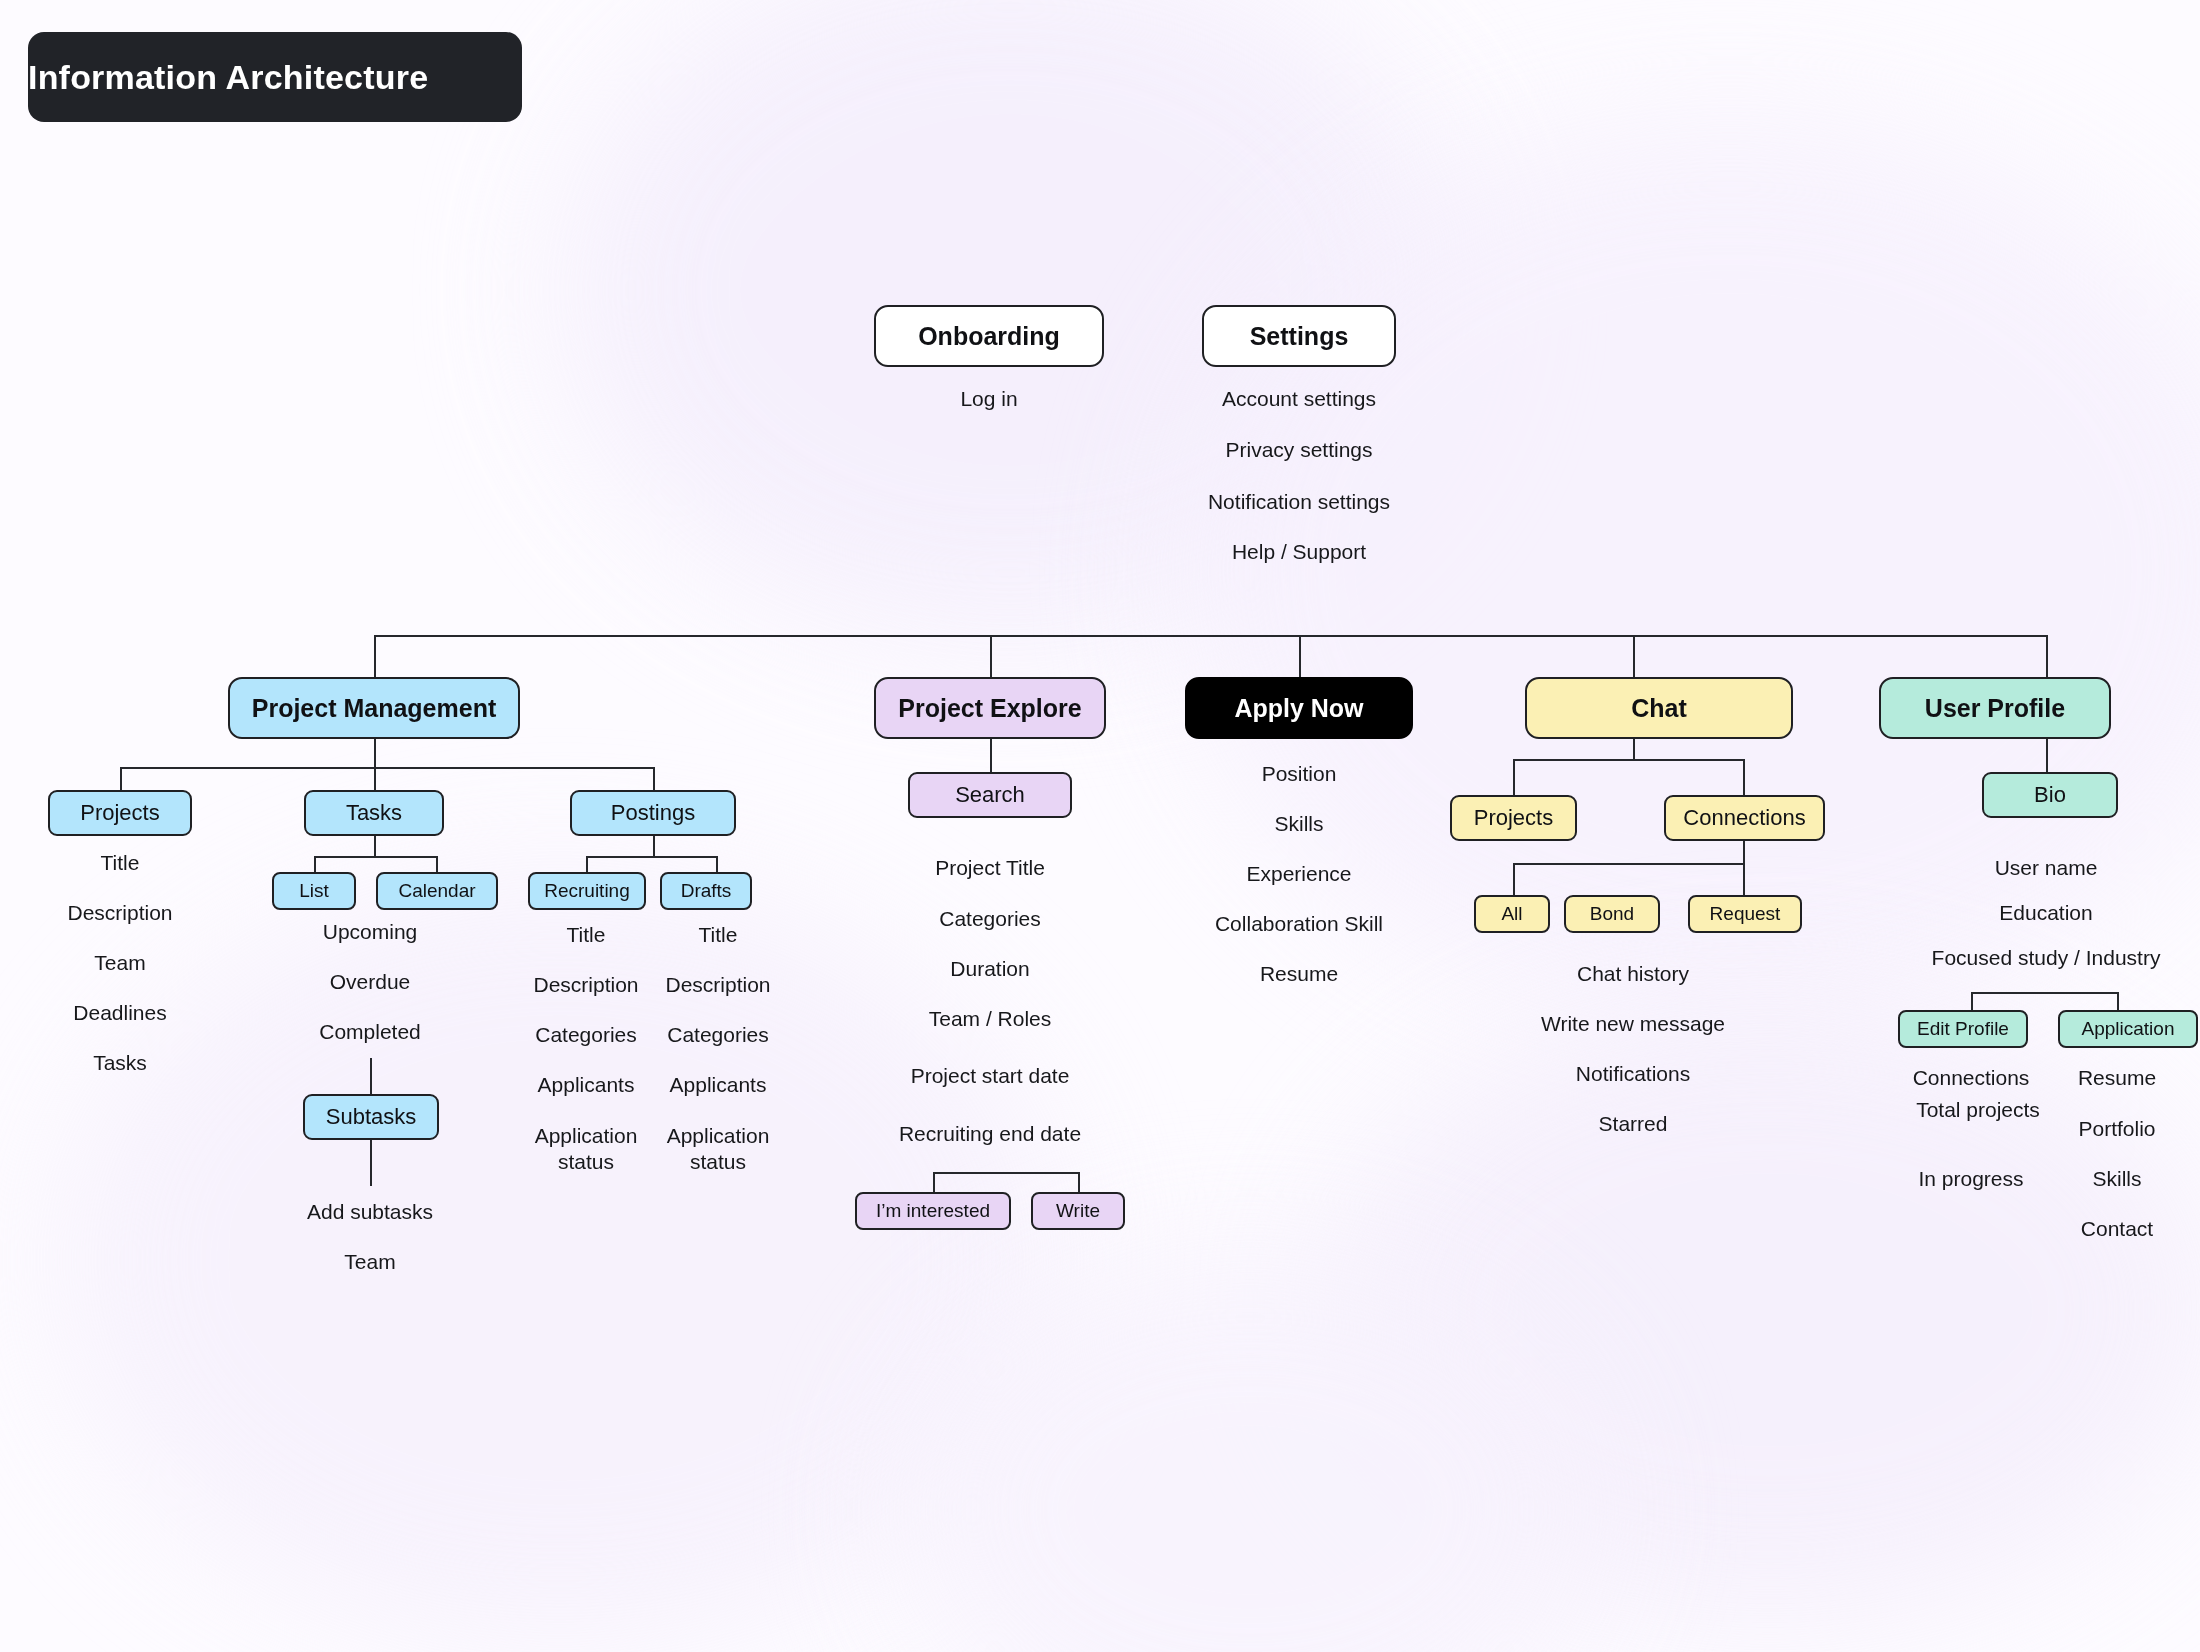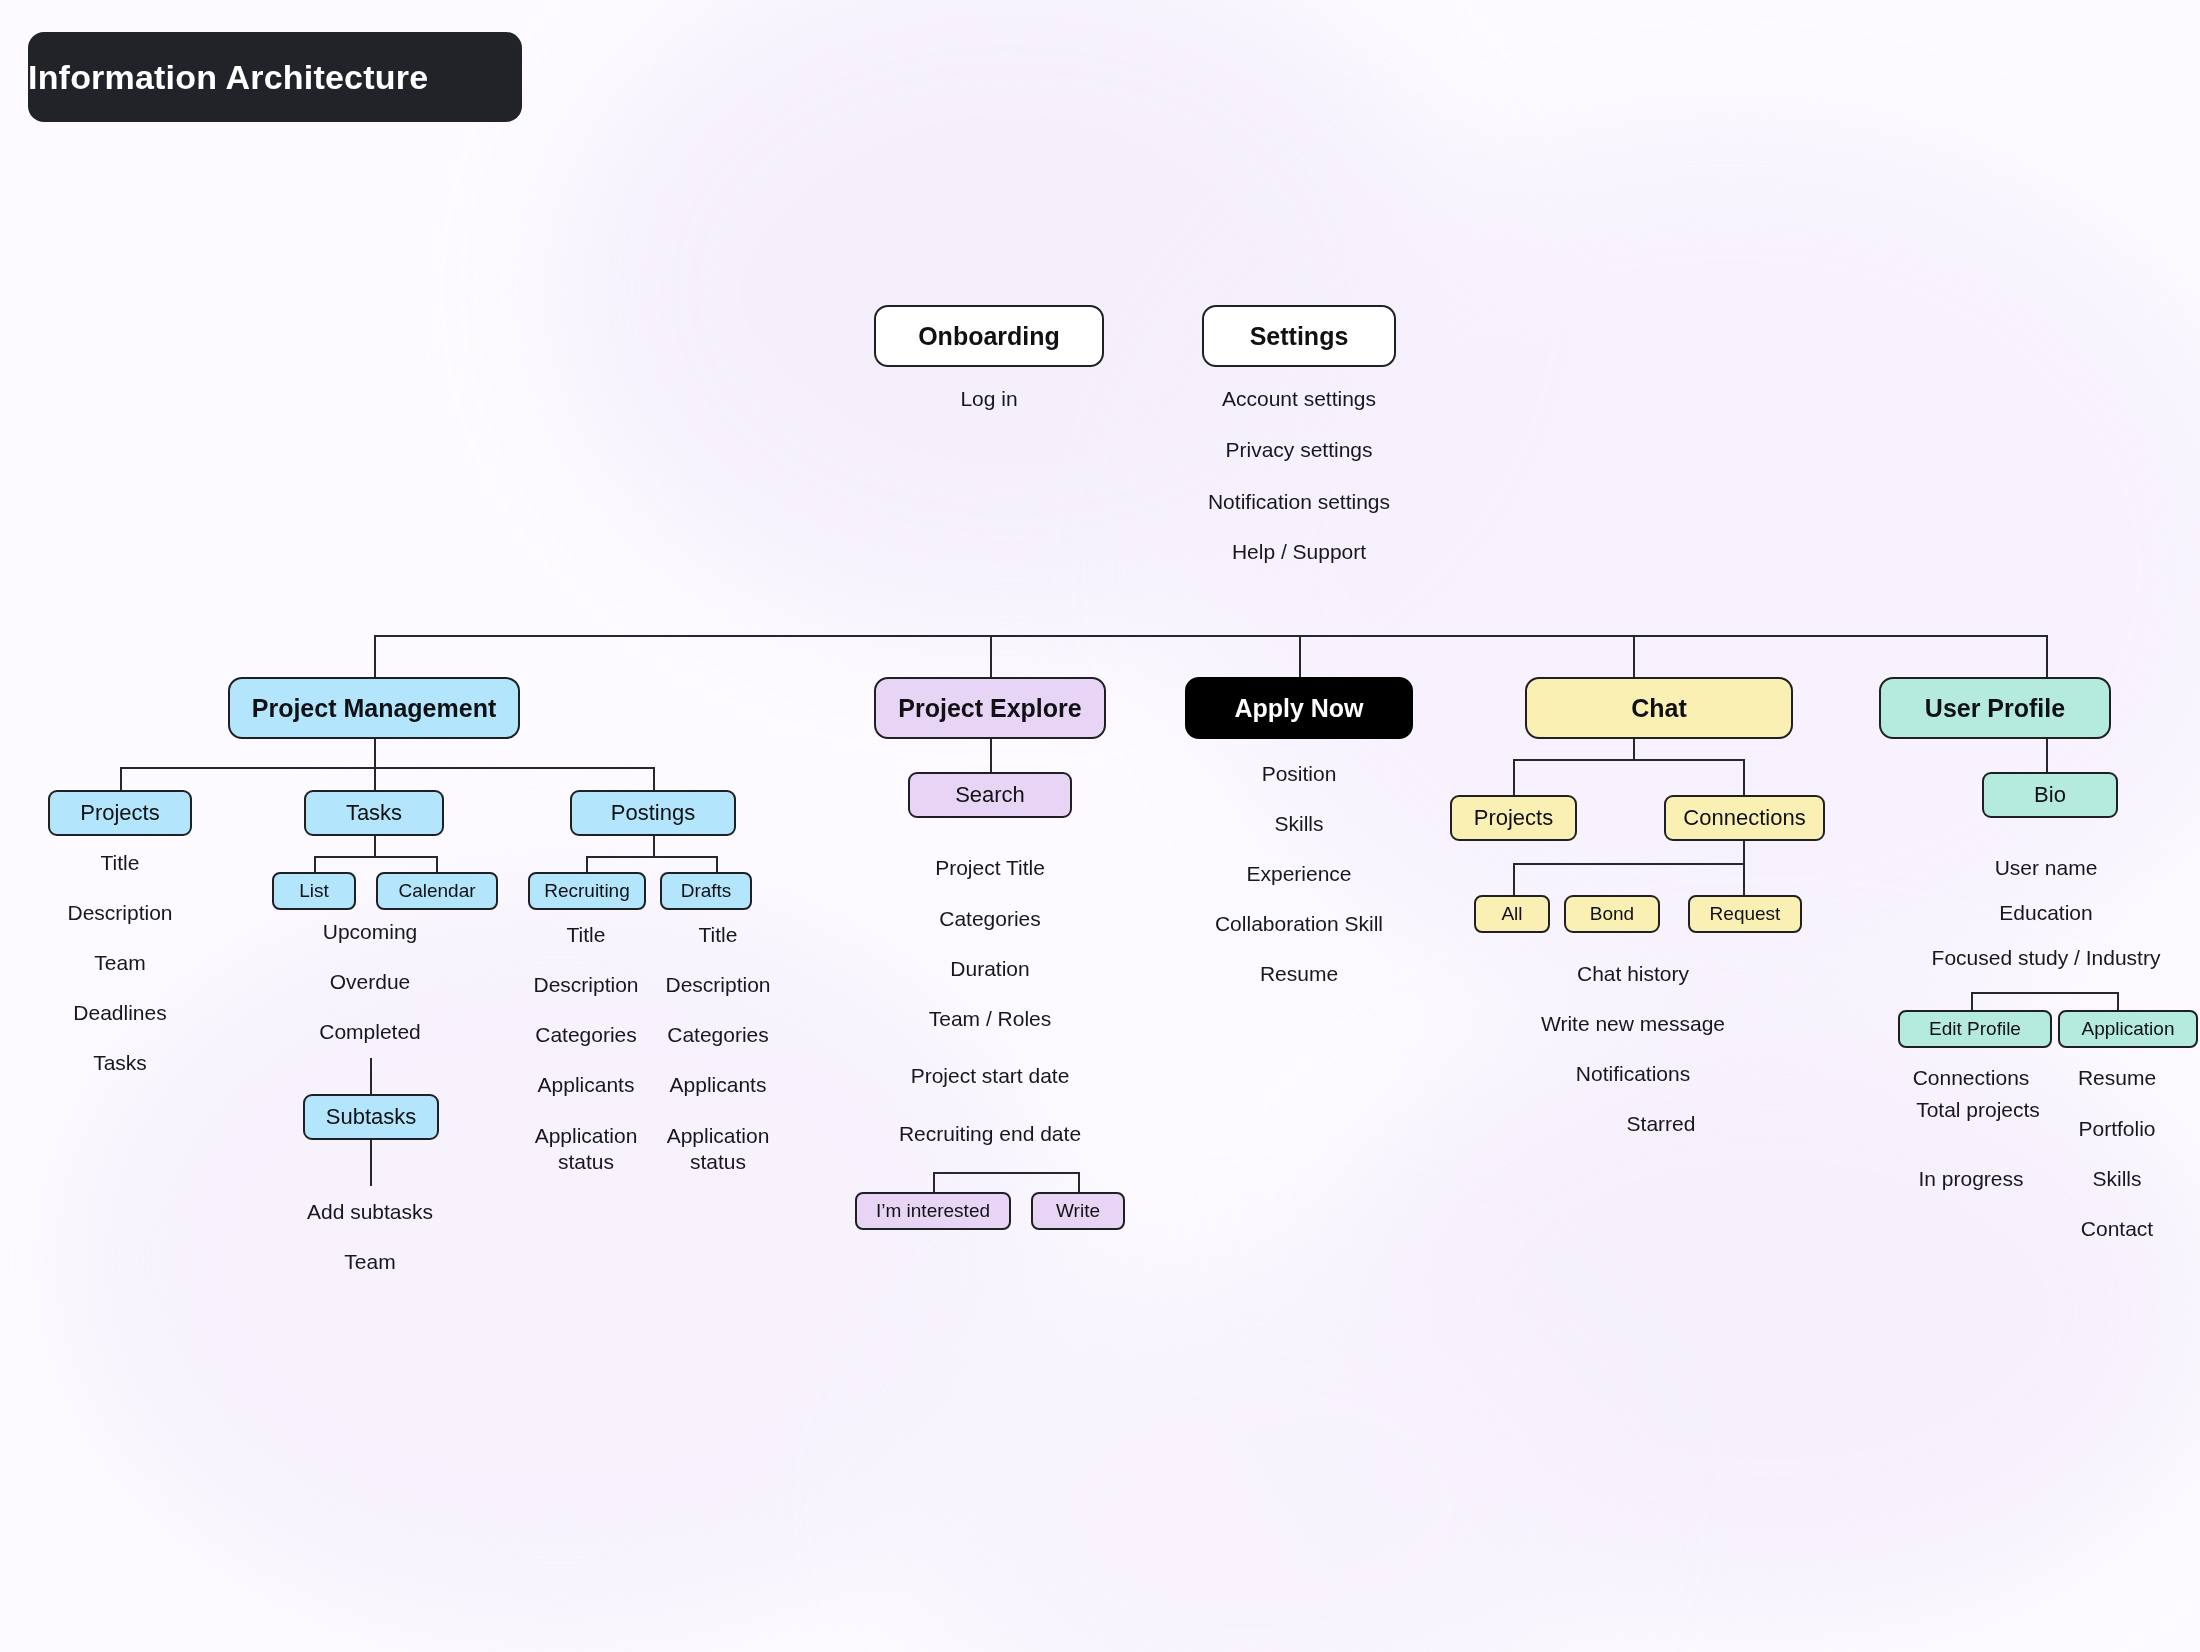--- a/index.html
+++ b/index.html
@@ -194,35 +194,35 @@
   <div class="ln vl" style="left:1513px; top:863px; height:32px;"></div>
   <div class="ln vl" style="left:1743px; top:863px; height:32px;"></div>
 
   <div class="node leaf fill-yellow" style="left:1474px; top:895px; width:76px;">All</div>
   <div class="node leaf fill-yellow" style="left:1564px; top:895px; width:96px;border-radius:9px;">Bond</div>
   <div class="node leaf fill-yellow" style="left:1688px; top:895px; width:114px;">Request</div>
 
   <div class="item" style="left:1633px; top:962px;">Chat history</div>
   <div class="item" style="left:1633px; top:1012px;">Write new message</div>
   <div class="item" style="left:1633px; top:1062px;">Notifications</div>
-  <div class="item" style="left:1633px; top:1112px;margin-left:28px;">Starred</div>
+  <div class="item" style="left:1633px; top:1112px;">Starred</div>
 
   <div class="node main fill-mint" style="left:1879px; top:677px; width:232px;">User Profile</div>
   <div class="ln vl" style="left:2046px; top:739px; height:33px;"></div>
   <div class="node sub fill-mint" style="left:1982px; top:772px; width:136px;">Bio</div>
 
   <div class="item" style="left:2046px; top:856px;">User name</div>
   <div class="item" style="left:2046px; top:901px;">Education</div>
   <div class="item" style="left:2046px; top:946px;">Focused study / Industry</div>
 
   <div class="ln hl" style="left:1971px; top:992px; width:146px;"></div>
   <div class="ln vl" style="left:1971px; top:992px; height:18px;"></div>
   <div class="ln vl" style="left:2117px; top:992px; height:18px;"></div>
 
-  <div class="node leaf fill-mint" style="left:1898px; top:1010px; width:154px;">Edit Profile</div>
+  <div class="node leaf fill-mint" style="left:1898px; top:1010px; width:130px;">Edit Profile</div>
   <div class="node leaf fill-mint" style="left:2058px; top:1010px; width:140px;">Application</div>
 
   <div class="item" style="left:1971px; top:1066px;">Connections</div>
   <div class="item" style="left:1971px; top:1098px;margin-left:7px;">Total projects</div>
   <div class="item" style="left:1971px; top:1167px;">In progress</div>
 
   <div class="item" style="left:2117px; top:1066px;">Resume</div>
   <div class="item" style="left:2117px; top:1117px;">Portfolio</div>
   <div class="item" style="left:2117px; top:1167px;">Skills</div>
   <div class="item" style="left:2117px; top:1217px;">Contact</div>

